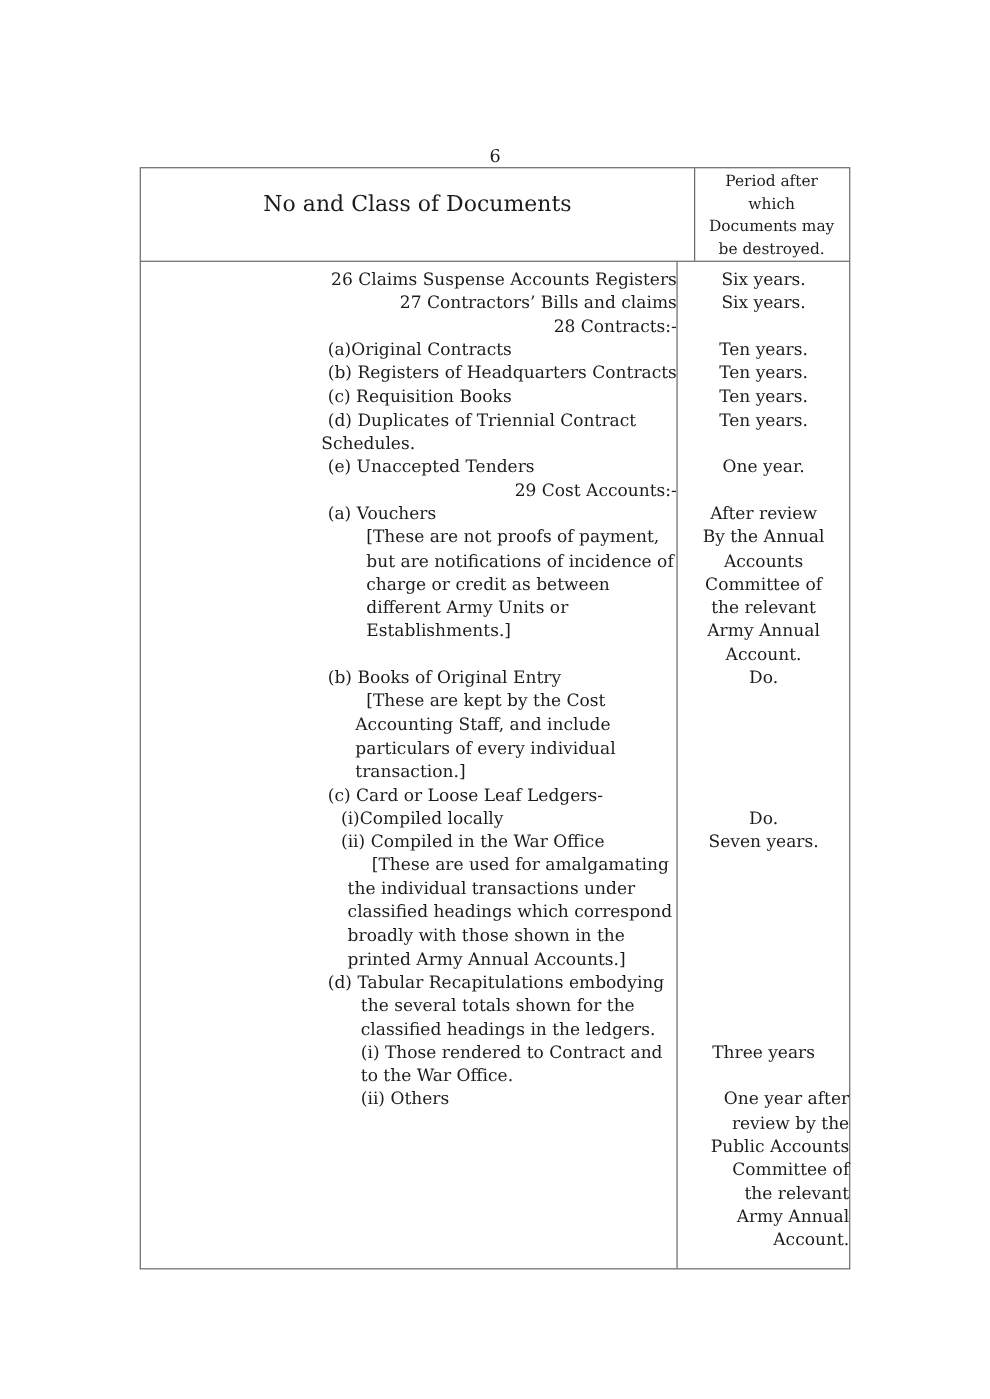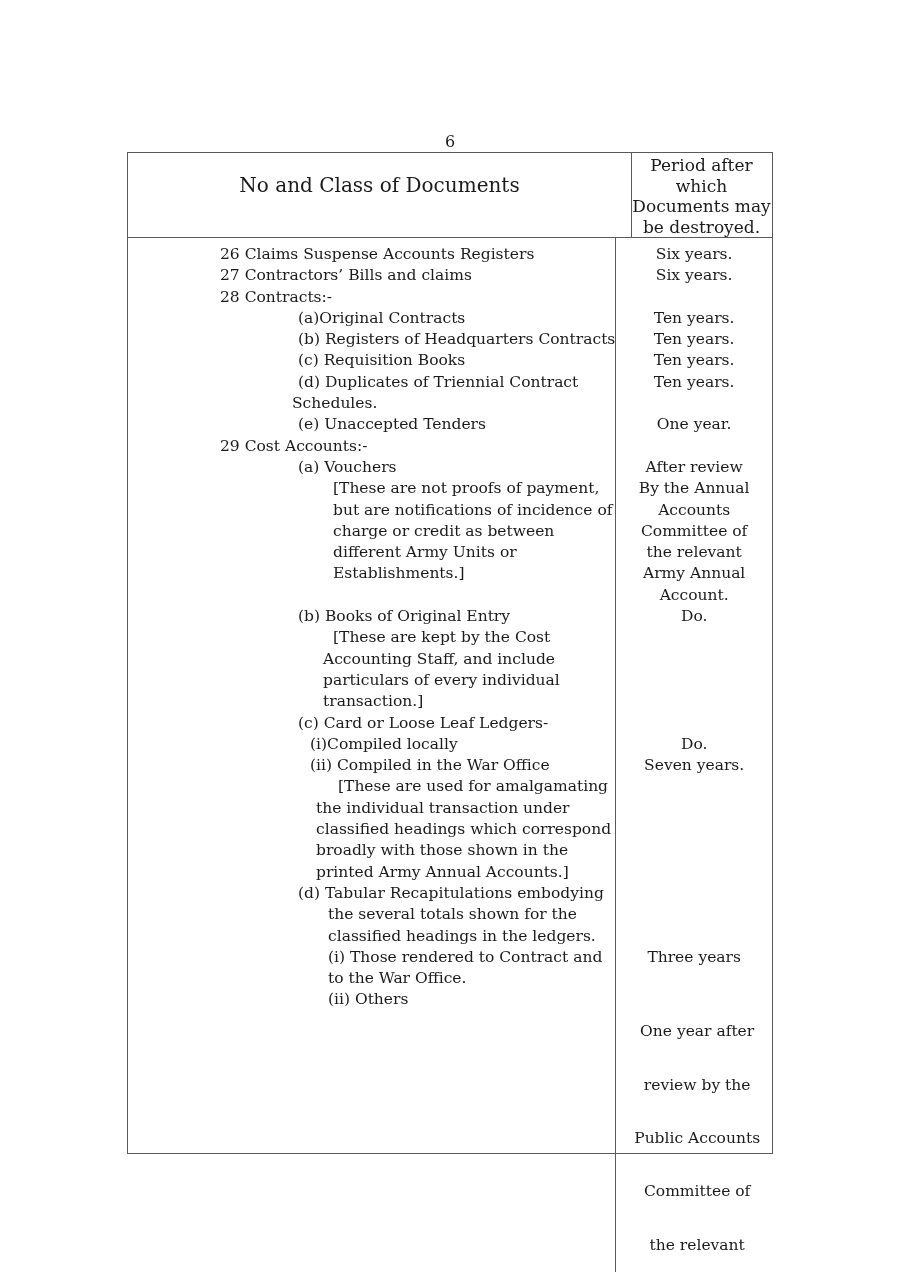--- a/index.html
+++ b/index.html
@@ -43,41 +43,41 @@
     font-size: 20px;
     line-height: 21px;
   }
   .th-right {
     width: 140px;
     border-left: 1px solid #5a5a5a;
     text-align: center;
     padding-top: 2px;
   }
   .th-right .hline {
-    font-size: 17px;
+    font-size: 14px;
     line-height: 20.5px;
     white-space: nowrap;
   }
 
   .tbody { flex: 1; display: flex; }
   .col-left  { width: 503px; padding-top: 6px; }
   .col-right { width: 168px; border-left: 1px solid #5a5a5a; padding-top: 6px; }
 
   .line {
     height: 21.3px;
     line-height: 21.3px;
     font-size: 15.5px;
     white-space: nowrap;
   }
   .col-right .line { text-align: center; }
-  .col-right .line.al-left { text-align: center; padding-left: 6px; margin-top: 32px; }
+  .col-right .line.al-left { text-align: right; padding-left: 6px; }
 
   
   .ind-none    { padding-left: 0; }
-  .ind-num     { padding-left: 92px;  }  
+  .ind-num     { padding-left: 92px; text-align: right;  }  
   .ind-alpha   { padding-left: 170px; }  
   .ind-wrap    { padding-left: 164px; }  
   .ind-roman   { padding-left: 182px; }  
   .ind-roman2  { padding-left: 200px; }  
   .ind-bracket { padding-left: 205px; }  
   .ind-cont    { padding-left: 195px; }  
   .ind-cont3   { padding-left: 188px; }  
   .ind-cont2   { padding-left: 200px; }  
   .ind-deep    { padding-left: 210px; }  
 </style>
@@ -121,21 +121,21 @@
           <div class="line ind-none"></div>
           <div class="line ind-alpha">(b) Books of Original Entry</div>
           <div class="line ind-bracket">[These are kept by the Cost</div>
           <div class="line ind-cont">Accounting Staff, and include</div>
           <div class="line ind-cont">particulars of every individual</div>
           <div class="line ind-cont">transaction.]</div>
           <div class="line ind-alpha">(c) Card or Loose Leaf Ledgers-</div>
           <div class="line ind-roman">(i)Compiled locally</div>
           <div class="line ind-roman">(ii) Compiled in the War Office</div>
           <div class="line ind-deep">[These are used for amalgamating</div>
-          <div class="line ind-cont3">the individual transaction under</div>
+          <div class="line ind-cont3">the individual transactions under</div>
           <div class="line ind-cont3">classified headings which correspond</div>
           <div class="line ind-cont3">broadly with those shown in the</div>
           <div class="line ind-cont3">printed Army Annual Accounts.]</div>
           <div class="line ind-alpha">(d) Tabular Recapitulations embodying</div>
           <div class="line ind-cont2">the several totals shown for the</div>
           <div class="line ind-cont2">classified headings in the ledgers.</div>
           <div class="line ind-roman2">(i) Those rendered to Contract and</div>
           <div class="line ind-roman2">to the War Office.</div>
           <div class="line ind-roman2">(ii) Others</div>
           <div class="line ind-none"></div>

